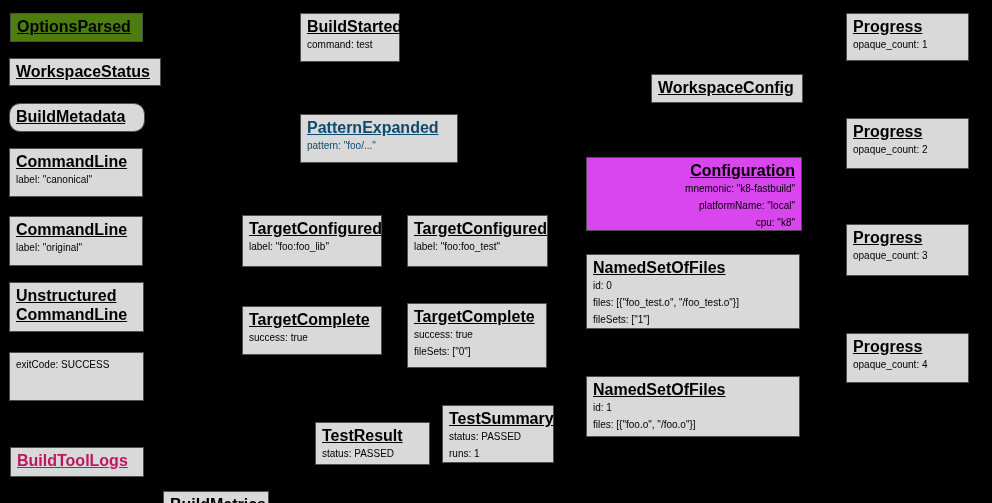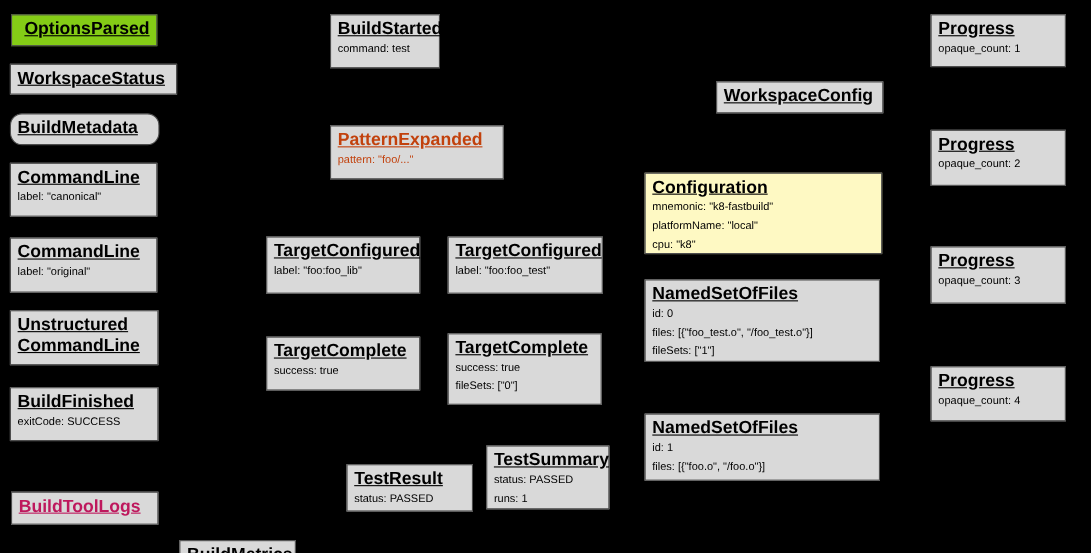--- a/index.html
+++ b/index.html
@@ -33,21 +33,21 @@
   .node-line {
     font-size: 10px;
     line-height: 17px;
     white-space: nowrap;
   }
 </style>
 </head>
 <body>
 
 <div id="canvas" style="background: rgb(0, 0, 0);">
-    <div class="node" style="left: 10px; top: 13px; width: 133px; height: 29px; background: #84cc16; border-color: rgb(77, 77, 77); color: rgb(0, 0, 0); text-align: right;">
+    <div class="node" style="left: 10px; top: 13px; width: 133px; height: 29px; background: #4d7c0f; border-color: rgb(77, 77, 77); color: rgb(0, 0, 0);">
       <div class="node-title">
         <div>OptionsParsed</div>
       </div>
     </div>
     <div class="node" style="left: 9px; top: 58px; width: 152px; height: 28px; background: rgb(217, 217, 217); border-color: rgb(77, 77, 77); color: rgb(0, 0, 0);">
       <div class="node-title">
         <div>WorkspaceStatus</div>
       </div>
     </div>
     <div class="node" style="left: 9px; top: 103px; width: 136px; height: 29px; background: rgb(217, 217, 217); border-color: rgb(77, 77, 77); color: rgb(0, 0, 0); border-radius: 11px;">
@@ -67,42 +67,39 @@
       </div>
       <div class="node-line">label: "original"</div>
     </div>
     <div class="node" style="left: 9px; top: 282px; width: 135px; height: 50px; background: rgb(217, 217, 217); border-color: rgb(77, 77, 77); color: rgb(0, 0, 0);">
       <div class="node-title">
         <div>Unstructured</div>
         <div>CommandLine</div>
       </div>
     </div>
     <div class="node" style="left: 9px; top: 352px; width: 135px; height: 49px; background: rgb(217, 217, 217); border-color: rgb(77, 77, 77); color: rgb(0, 0, 0);">
-      <div class="node-title">
-        <div>BuildFinished</div>
-      </div>
       <div class="node-line">exitCode: SUCCESS</div>
     </div>
     <div class="node" style="left: 10px; top: 447px; width: 134px; height: 30px; background: rgb(217, 217, 217); border-color: rgb(77, 77, 77); color: #be185d;">
       <div class="node-title">
         <div>BuildToolLogs</div>
       </div>
     </div>
     <div class="node" style="left: 163px; top: 447px; width: 106px; height: 30px; background: rgb(217, 217, 217); border-color: rgb(77, 77, 77); color: rgb(0, 0, 0); margin-top: 44px;">
       <div class="node-title">
         <div>BuildMetrics</div>
       </div>
     </div>
     <div class="node" style="left: 300px; top: 13px; width: 100px; height: 49px; background: rgb(217, 217, 217); border-color: rgb(77, 77, 77); color: rgb(0, 0, 0);">
       <div class="node-title">
         <div>BuildStarted</div>
       </div>
       <div class="node-line">command: test</div>
     </div>
-    <div class="node" style="left: 300px; top: 114px; width: 158px; height: 49px; background: rgb(217, 217, 217); border-color: rgb(77, 77, 77); color: #c2410c;">
+    <div class="node" style="left: 300px; top: 114px; width: 158px; height: 49px; background: rgb(217, 217, 217); border-color: rgb(77, 77, 77); color: #0c4a6e;">
       <div class="node-title">
         <div>PatternExpanded</div>
       </div>
       <div class="node-line">pattern: "foo/..."</div>
     </div>
     <div class="node" style="left: 242px; top: 215px; width: 140px; height: 52px; background: rgb(217, 217, 217); border-color: rgb(77, 77, 77); color: rgb(0, 0, 0);">
       <div class="node-title">
         <div>TargetConfigured</div>
       </div>
       <div class="node-line">label: "foo:foo_lib"</div>
@@ -137,21 +134,21 @@
         <div>TestSummary</div>
       </div>
       <div class="node-line">status: PASSED</div>
       <div class="node-line">runs: 1</div>
     </div>
     <div class="node" style="left: 651px; top: 74px; width: 152px; height: 29px; background: rgb(217, 217, 217); border-color: rgb(77, 77, 77); color: rgb(0, 0, 0);">
       <div class="node-title">
         <div>WorkspaceConfig</div>
       </div>
     </div>
-    <div class="node" style="left: 586px; top: 157px; width: 216px; height: 74px; background: #fef9c3; border-color: rgb(77, 77, 77); color: rgb(0, 0, 0);">
+    <div class="node" style="left: 586px; top: 157px; width: 216px; height: 74px; background: #d946ef; border-color: rgb(77, 77, 77); color: rgb(0, 0, 0); text-align: right;">
       <div class="node-title">
         <div>Configuration</div>
       </div>
       <div class="node-line">mnemonic: "k8-fastbuild"</div>
       <div class="node-line">platformName: "local"</div>
       <div class="node-line">cpu: "k8"</div>
     </div>
     <div class="node" style="left: 586px; top: 254px; width: 214px; height: 75px; background: rgb(217, 217, 217); border-color: rgb(77, 77, 77); color: rgb(0, 0, 0);">
       <div class="node-title">
         <div>NamedSetOfFiles</div>

